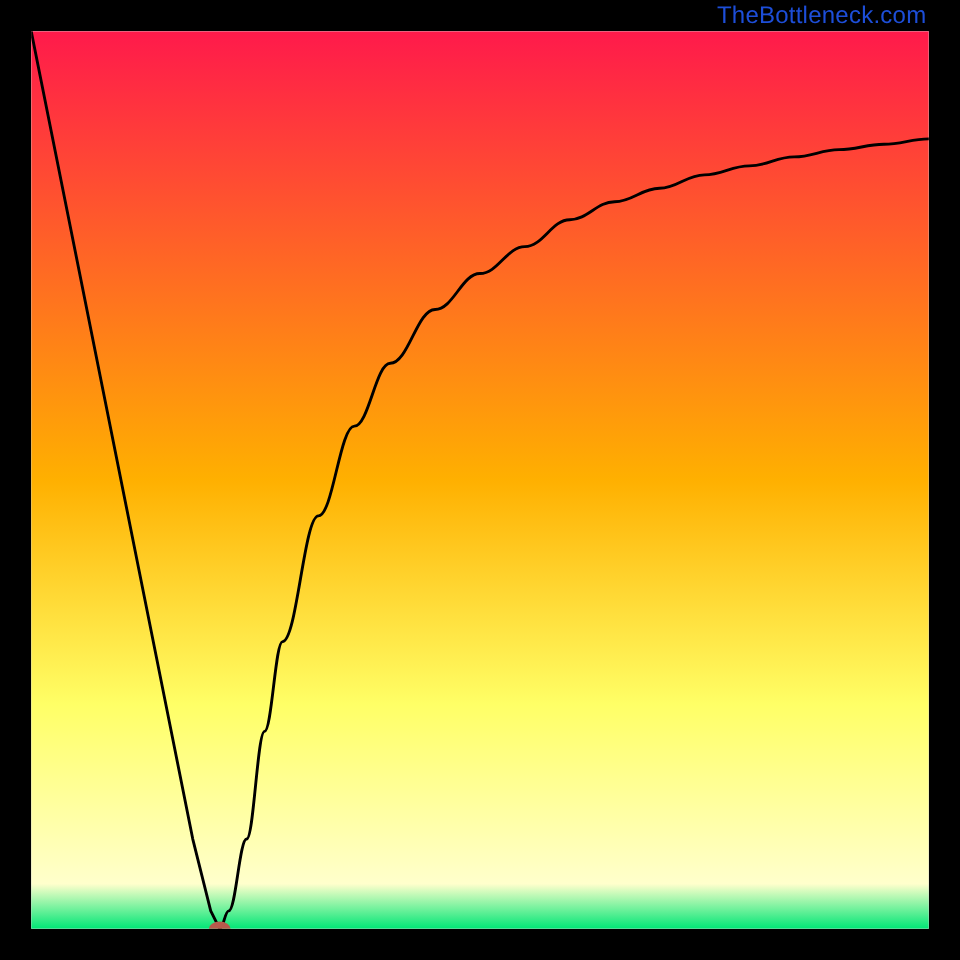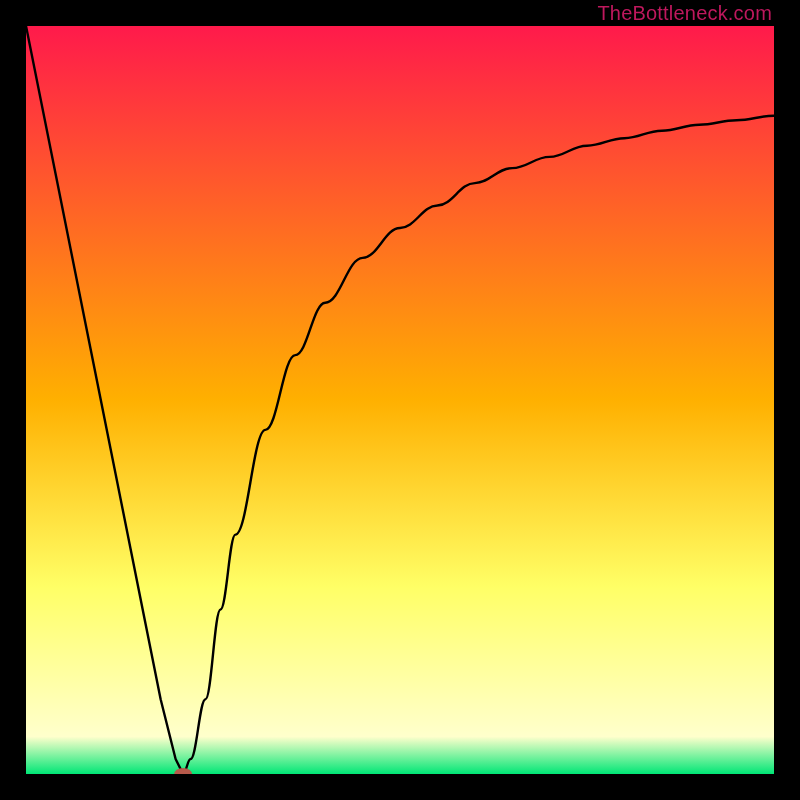--- a/index.html
+++ b/index.html
@@ -20,21 +20,21 @@
   .plot-area {
     position: absolute;
     inset: 0;
   }
   .watermark {
     position: absolute;
     top: -24px;
     right: 2px;
     font-size: 20px;
     font-weight: 400;
-    color: #be185d;
+    color: #1d4ed8;
     letter-spacing: 0.2px;
   }
   svg {
     display: block;
   }
 </style>
 </head>
 <body>
 
 <div class="frame">

